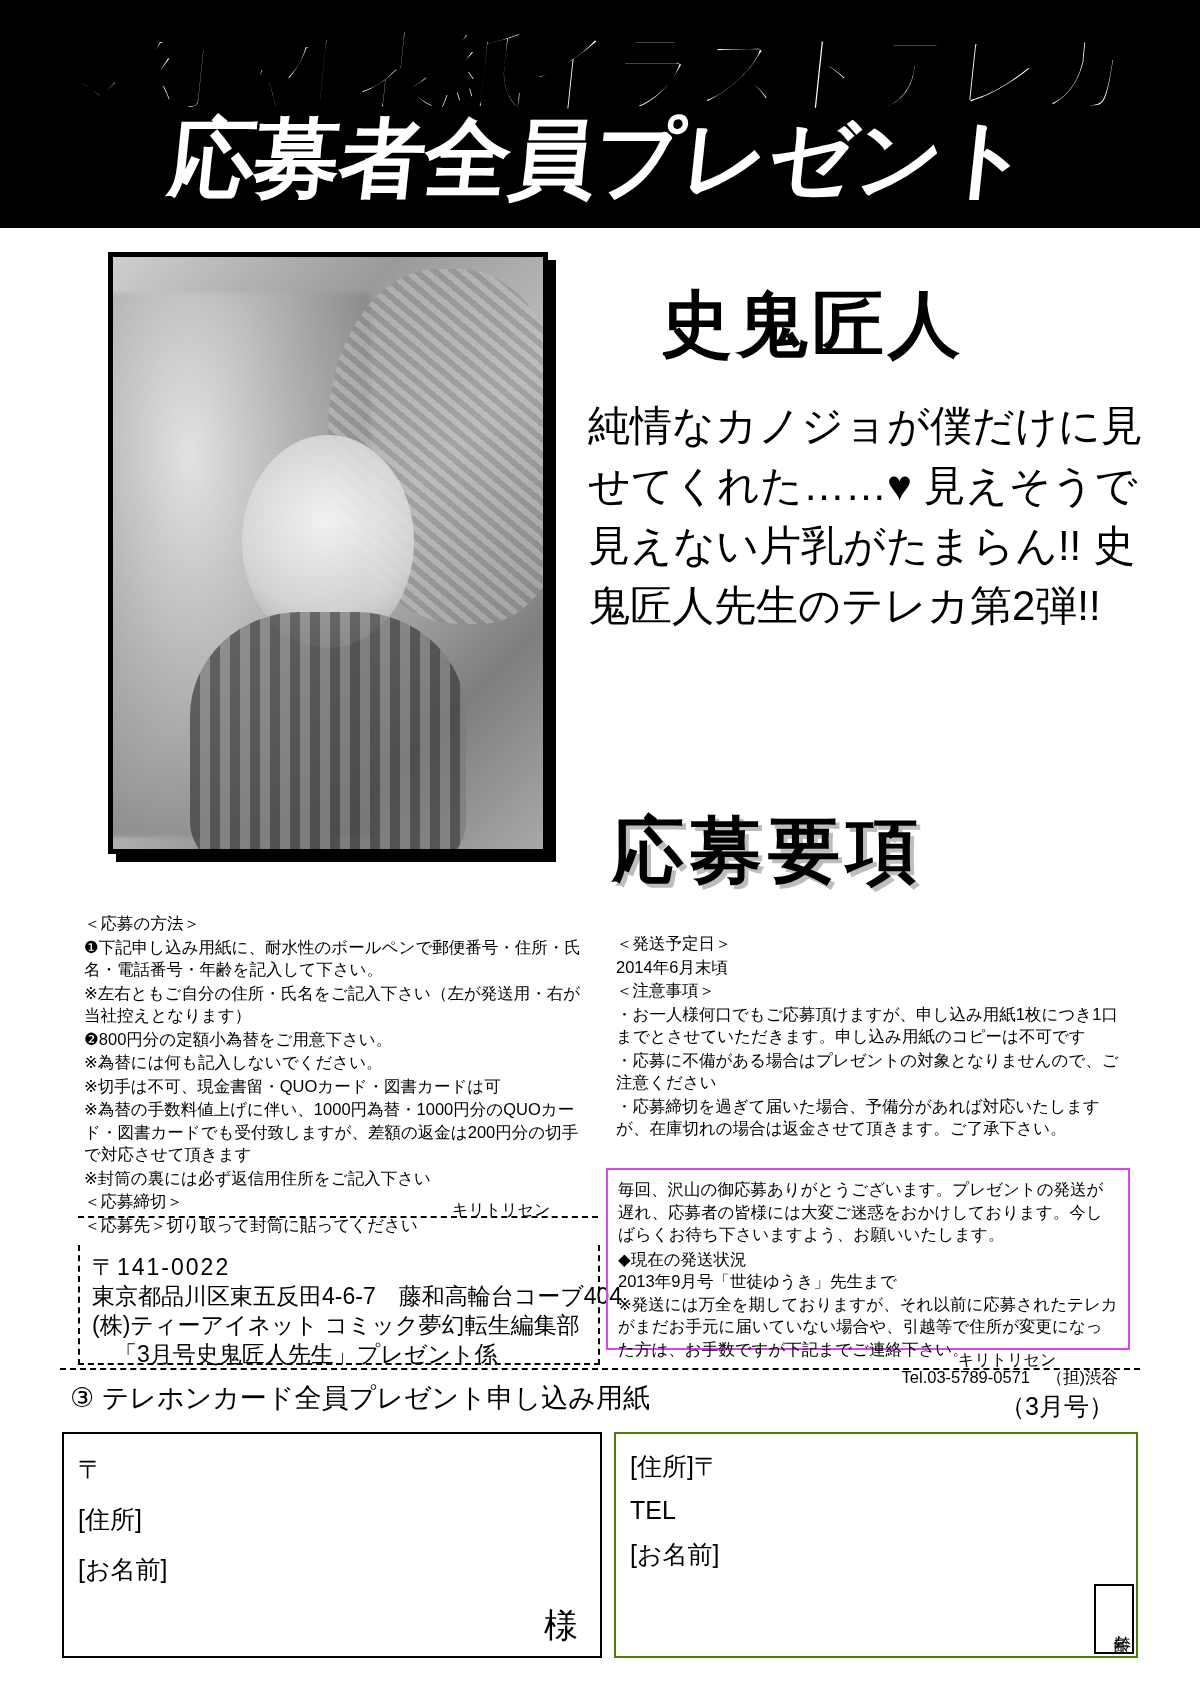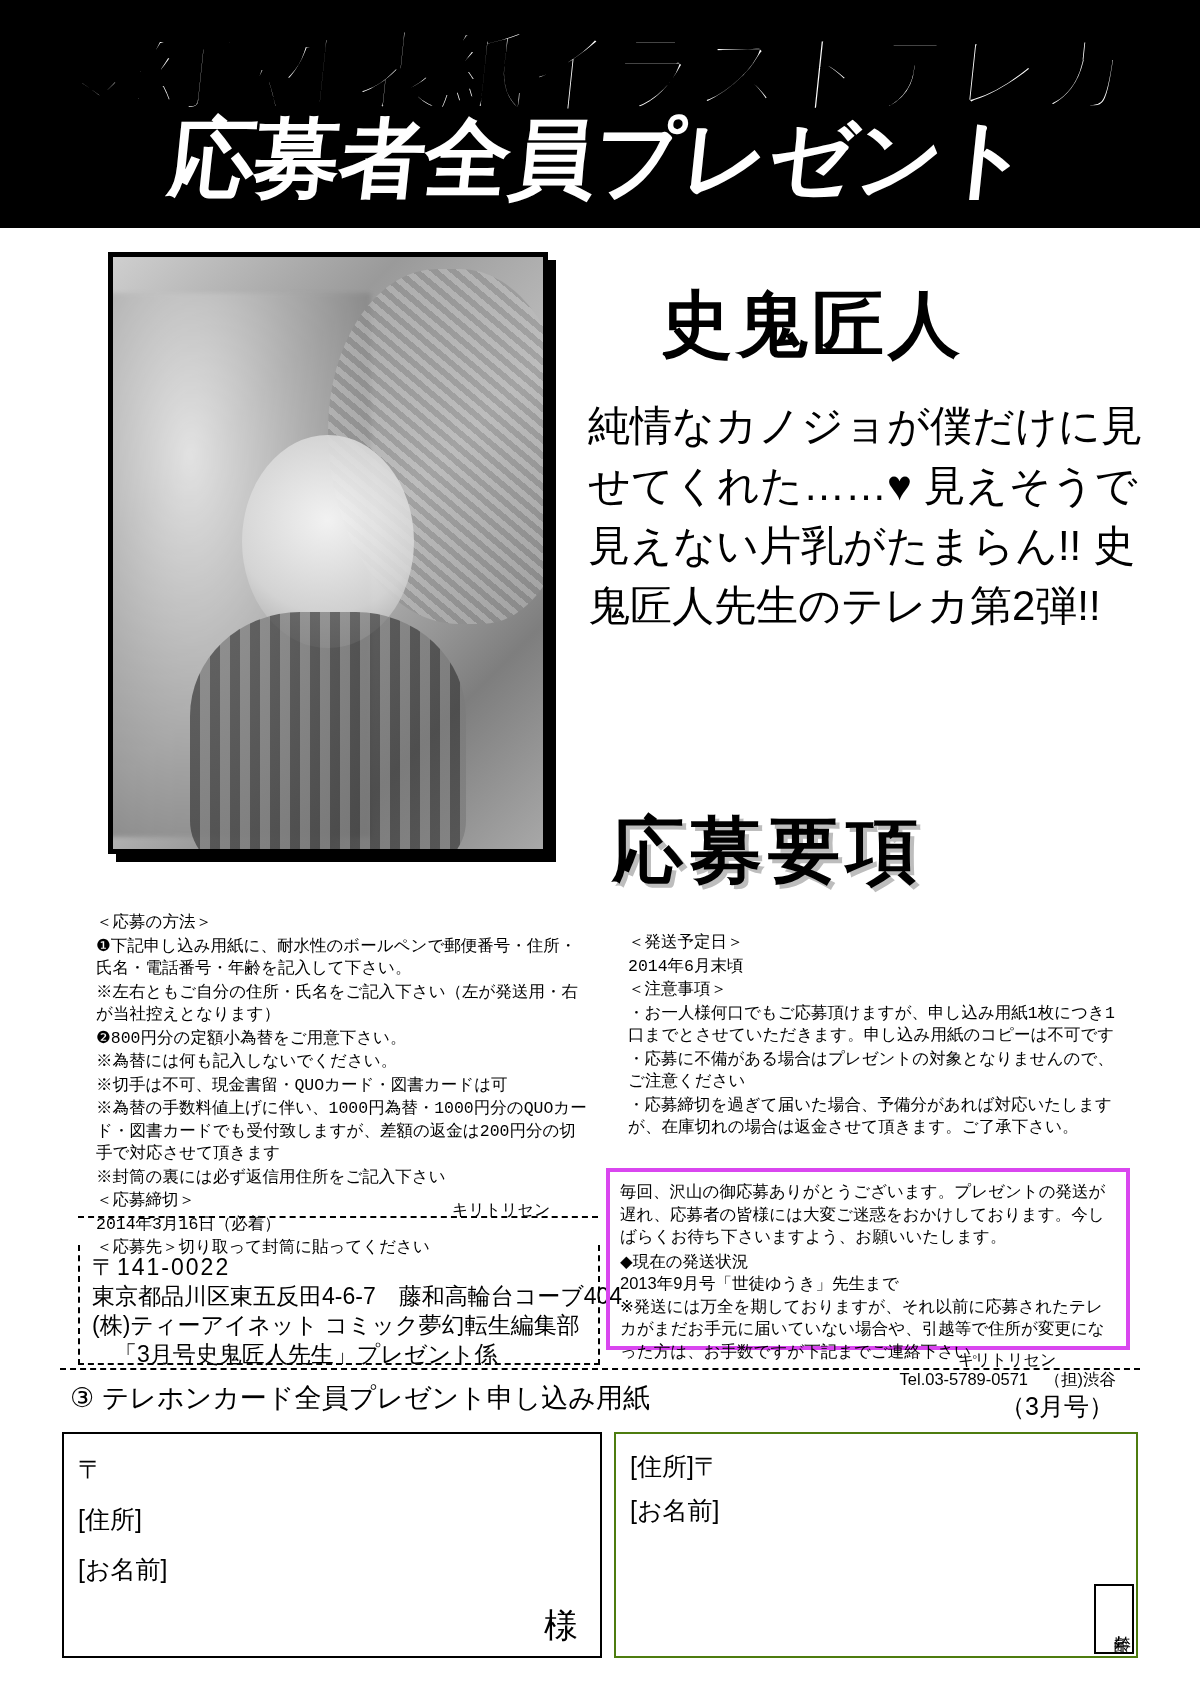--- a/index.html
+++ b/index.html
@@ -85,27 +85,27 @@
 
   
   .col-left{
     position:absolute;left:80px;top:912px;width:510px;
     font-size:16.5px;line-height:22.5px;letter-spacing:0px;
   }
   .col-right{
     position:absolute;left:612px;top:932px;width:510px;
     font-size:16.5px;line-height:22.5px;
   }
-  .col-left p,.col-right p{margin:0 0 1px 16px;font-family:Liberation Mono, monospace;}
+  .col-left p,.col-right p{margin:0 0 1px 4px;}
   .hd{font-weight:normal;}
 
   
   .notice-box{
     position:absolute;left:606px;top:1168px;width:524px;height:182px;
-    border:4px solid #d946ef;padding:8px 10px;box-sizing:border-box;
+    border:2px solid #d946ef;padding:8px 10px;box-sizing:border-box;
     font-size:16.5px;line-height:22.5px;
   }
   .notice-tel{text-align:right;margin-top:6px;}
 
   
   .kiri-left{
     position:absolute;left:78px;top:1216px;width:520px;
     border-top:2px dashed #000;
   }
   .kiri-label-1{
@@ -186,21 +186,20 @@
   <div class="col-left">
     <p class="hd">＜応募の方法＞</p>
     <p>❶下記申し込み用紙に、耐水性のボールペンで郵便番号・住所・氏名・電話番号・年齢を記入して下さい。</p>
     <p>※左右ともご自分の住所・氏名をご記入下さい（左が発送用・右が当社控えとなります）</p>
     <p>❷800円分の定額小為替をご用意下さい。</p>
     <p>※為替には何も記入しないでください。</p>
     <p>※切手は不可、現金書留・QUOカード・図書カードは可</p>
     <p>※為替の手数料値上げに伴い、1000円為替・1000円分のQUOカード・図書カードでも受付致しますが、差額の返金は200円分の切手で対応させて頂きます</p>
     <p>※封筒の裏には必ず返信用住所をご記入下さい</p>
     <p class="hd">＜応募締切＞</p>
-    <p>2014年3月16日（必着）</p>
     <p class="hd">＜応募先＞切り取って封筒に貼ってください</p>
   </div>
 
   <div class="kiri-label-1">キリトリセン</div>
   <div class="kiri-left"></div>
 
   <div class="addr-box">
     <div class="line postal">〒141-0022</div>
     <div class="line">東京都品川区東五反田4-6-7　藤和高輪台コーブ404</div>
     <div class="line">(株)ティーアイネット コミック夢幻転生編集部</div>
@@ -232,17 +231,18 @@
 
   <div class="form-box-left">
     <div>〒</div>
     <div>[住所]</div>
     <div>[お名前]</div>
     <span class="sama">様</span>
   </div>
 
   <div class="form-box-right">
     <div><span>[住所]</span><span>〒</span></div>
+    <div>TEL</div>
     <div>[お名前]</div>
     <div class="nenrei-box">年齢</div>
   </div>
 
 </div>
 
 </body></html>

